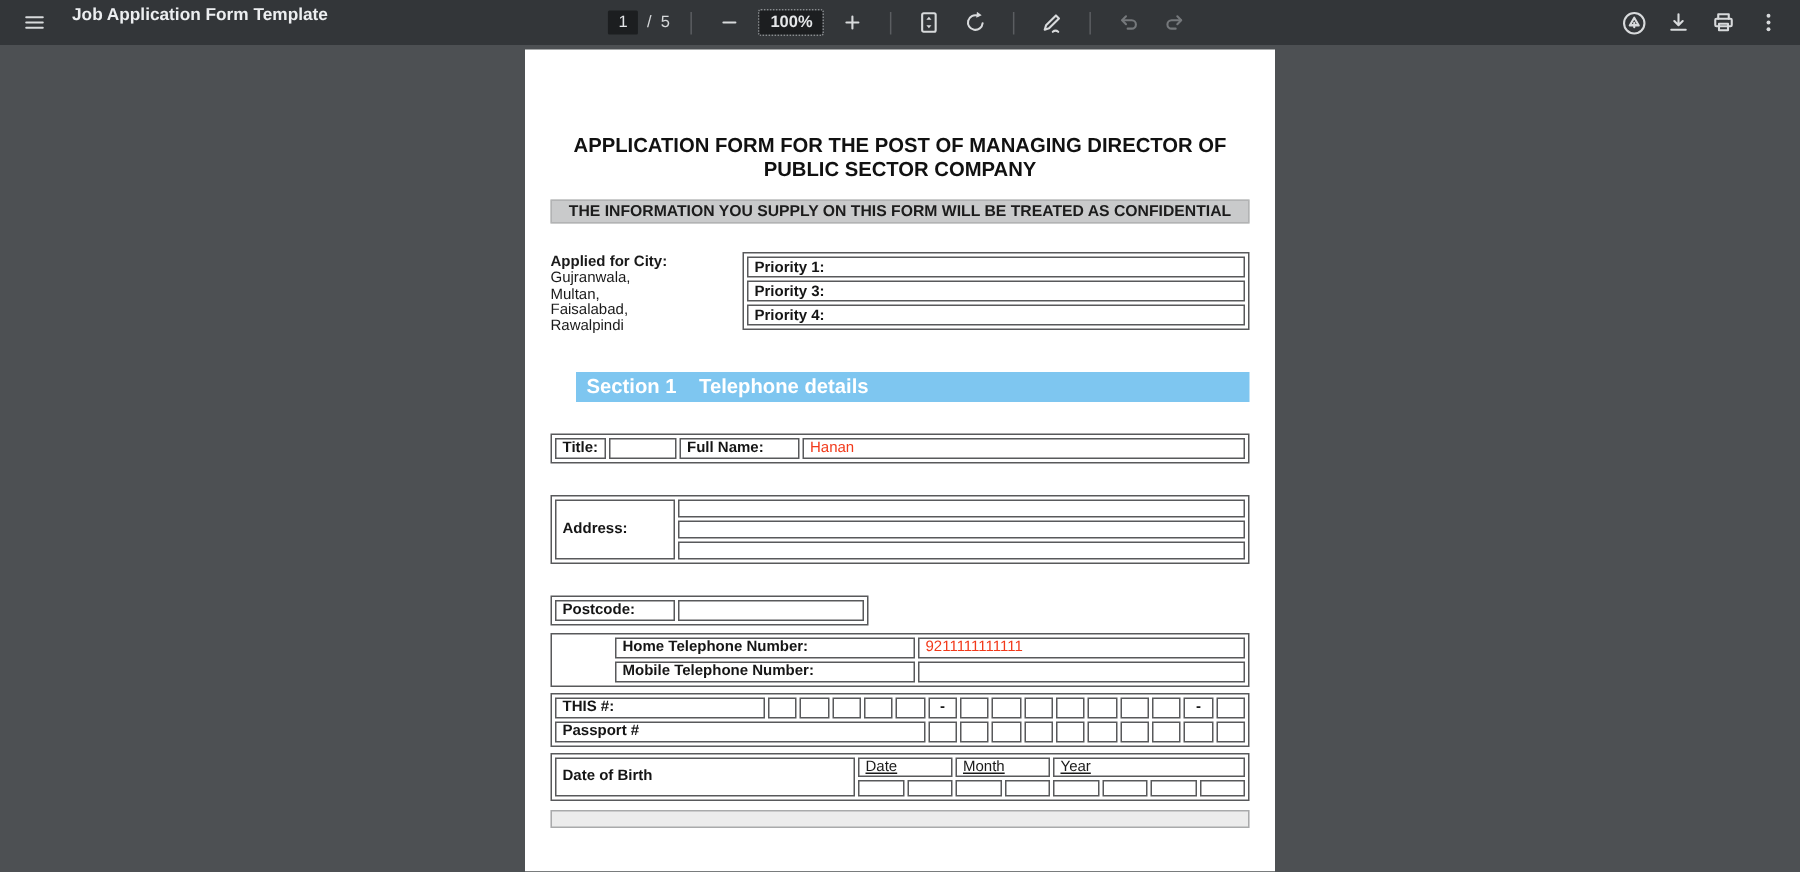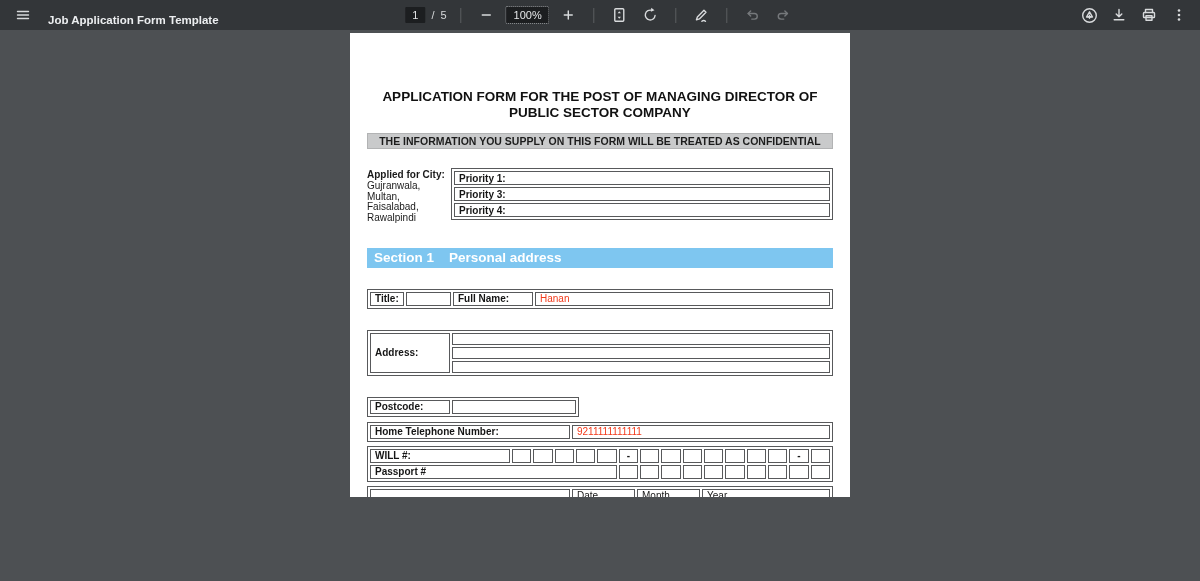--- a/index.html
+++ b/index.html
@@ -11,41 +11,41 @@
   html,body{margin:0;padding:0;}
   body{
     width:1200px;height:581px;overflow:hidden;background:var(--viewer_bg);
     font-family:"Liberation Sans",sans-serif;
   }
   
   .toolbar{
     position:relative;height:30px;background:var(--toolbar_bg);color:#e8eaed;
     display:flex;align-items:center;font-size:11px;
   }
-  .tb-left{display:flex;align-items:flex-end;gap:14px;padding-left:12px;}
+  .tb-left{display:flex;align-items:flex-start;gap:14px;padding-left:12px;}
   .tb-title{font-weight:bold;font-size:11.5px;color:#eceef0;white-space:nowrap;}
   .tb-center{
     position:absolute;left:50%;top:0;transform:translateX(-50%);
     height:30px;display:flex;align-items:center;gap:9px;color:#d6d8da;
   }
   .chip{background:var(--chip_bg);padding:2px 7px;border-radius:1px;color:#e4e6e8;font-size:11px;}
-  .chip.focus{outline:1px dotted #8a8d90;outline-offset:0px;}
+  .chip.focus{outline:1px dotted #8a8d90;outline-offset:0px;font-weight:bold;}
   .tb-sep{width:1px;height:15px;background:#5b5e61;margin:0 5px;}
   .tb-btn{
     display:flex;align-items:center;justify-content:center;width:22px;height:22px;
     border-radius:50%;cursor:pointer;background:transparent;border:none;padding:0;
   }
   .tb-btn svg{display:block;}
   .tb-right{display:flex;align-items:center;gap:8px;margin-left:auto;padding-right:10px;}
   .icon-stroke{stroke:#d8dadc;fill:none;stroke-width:1.4;stroke-linecap:round;stroke-linejoin:round;}
   .icon-fill{fill:#d8dadc;}
   .icon-dim .icon-stroke{stroke:#75787b;}
   .pagenum-group{display:flex;align-items:center;gap:6px;}
   
-  .viewer{height:467px;padding-top:3px;overflow:hidden;}
+  .viewer{height:551px;padding-top:3px;overflow:hidden;}
   .page{
     width:500px;height:548px;margin:0 auto;background:var(--page_bg);
     padding:0 17px;overflow:hidden;color:#1a1a1a;
   }
   .doc-title{
     margin:56px auto 0;width:456px;text-align:center;font-size:13.5px;font-weight:bold;
     line-height:16px;color:#111;
   }
   .confidential{
     margin-top:12px;background:var(--confidential_bg);border:1px solid #b2b3b4;
@@ -56,31 +56,31 @@
     border-collapse:separate;border-spacing:2px;border:1px solid var(--tbl_border);
     width:100%;table-layout:fixed;
   }
   table.doctable td{
     border:1px solid var(--tbl_border);padding:0px 4px;font-size:10px;height:14px;
     overflow:hidden;white-space:nowrap;vertical-align:middle;
   }
   td.lbl{font-weight:bold;color:#151515;}
   td.red-val{color:var(--accent_red);font-size:13px;padding-left:8px;}
   
-  .applied{display:flex;margin-top:19px;}
+  .applied{display:flex;margin-top:19px;gap:44px;}
   .applied-left{width:84px;flex:none;font-size:10px;line-height:10.8px;padding-top:2px;}
   .applied-left .al-label{font-weight:bold;}
   .applied-right{flex:1;}
   .applied-right td{height:10px;margin-left:14px;}
   
   .section-bar{
     margin-top:24px;height:20px;background:var(--section_header_bg);color:#fff;
-    font-weight:bold;font-size:13.5px;display:flex;align-items:center;padding-left:7px;gap:15px;
-  }
-  .mt2{margin-top:2px;} .mt3{margin-top:21px;} .mt4{margin-top:4px;} .mt5{margin-top:5px;}
+    font-weight:bold;font-size:13.5px;display:flex;align-items:center;padding-left:7px;gap:15px;margin-left:17px;
+  }
+  .mt2{margin-top:2px;} .mt3{margin-top:21px;} .mt4{margin-top:4px;} .mt5{margin-top:5px;padding-left:40px;}
   .dob-head{font-weight:normal;font-size:10.5px;text-decoration:underline;}
   .dash-cell{text-align:center;font-weight:bold;}
   .next-table-partial{
     margin-top:6px;height:12px;border:1px solid #a9aaab;background:#ececec;
   }
   .postcode-wrap{width:212px;}
 </style>
 </head>
 <body>
 
@@ -205,21 +205,21 @@
           <tr>
                 <td class="lbl">Priority 4:</td>
               </tr>
         </tbody>
           </table>
       </div>
     </div>
 
     <div class="section-bar">
       <span>Section 1</span>
-      <span>Personal address</span>
+      <span>Telephone details</span>
     </div>
 
     <table class="doctable mt3">
       <colgroup>
           <col style="width:34px">
           <col style="width:45px">
           <col style="width:80px">
           <col>
         </colgroup>
       <tbody>
@@ -269,20 +269,24 @@
     <table class="doctable mt5">
       <colgroup>
           <col style="width:200px">
           <col>
         </colgroup>
       <tbody>
           <tr>
         <td class="lbl">Home Telephone Number:</td>
         <td class="red-val">9211111111111</td>
       </tr>
+      <tr>
+        <td class="lbl">Mobile Telephone Number:</td>
+        <td class="red-val"></td>
+      </tr>
     </tbody>
       </table>
 
 
     <table class="doctable mt4">
       <colgroup>
         <col style="width:140px">
         <col>
           <col>
           <col>
@@ -294,21 +298,21 @@
           <col>
           <col>
           <col>
           <col>
           <col>
           <col>
           <col>
       </colgroup>
       <tbody>
           <tr>
-        <td class="lbl">WILL #:</td>
+        <td class="lbl">THIS #:</td>
         <td></td>
         <td></td>
         <td></td>
         <td></td>
         <td></td>
         <td class="dash-cell">-</td>
         <td></td>
         <td></td>
         <td></td>
         <td></td>

